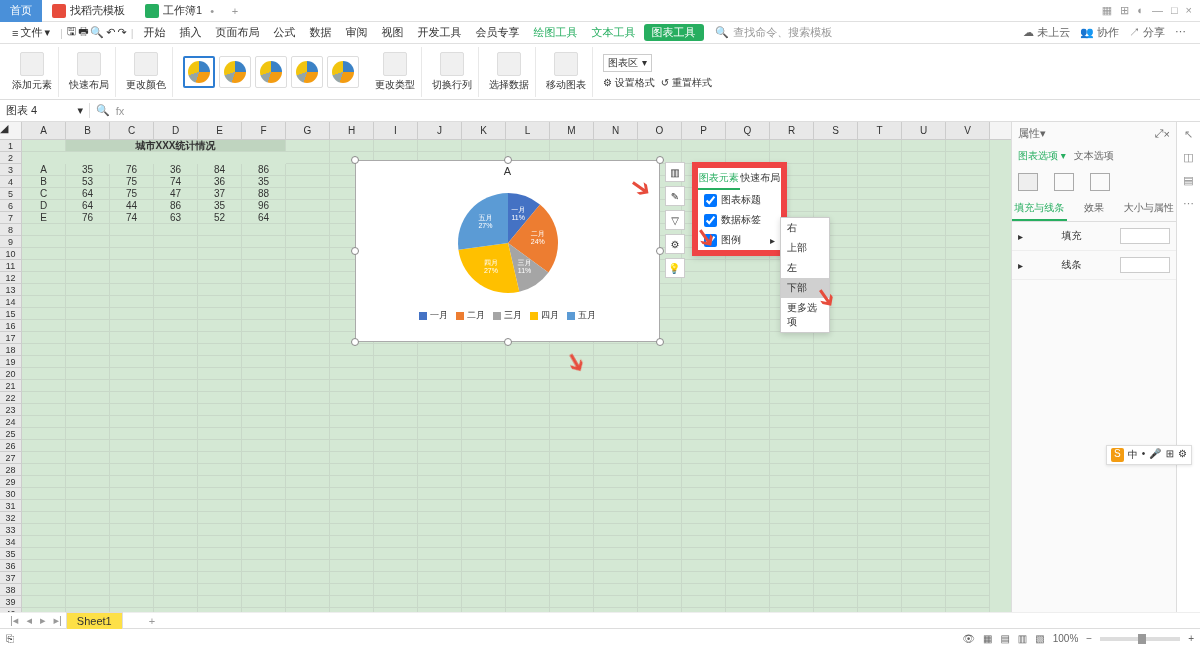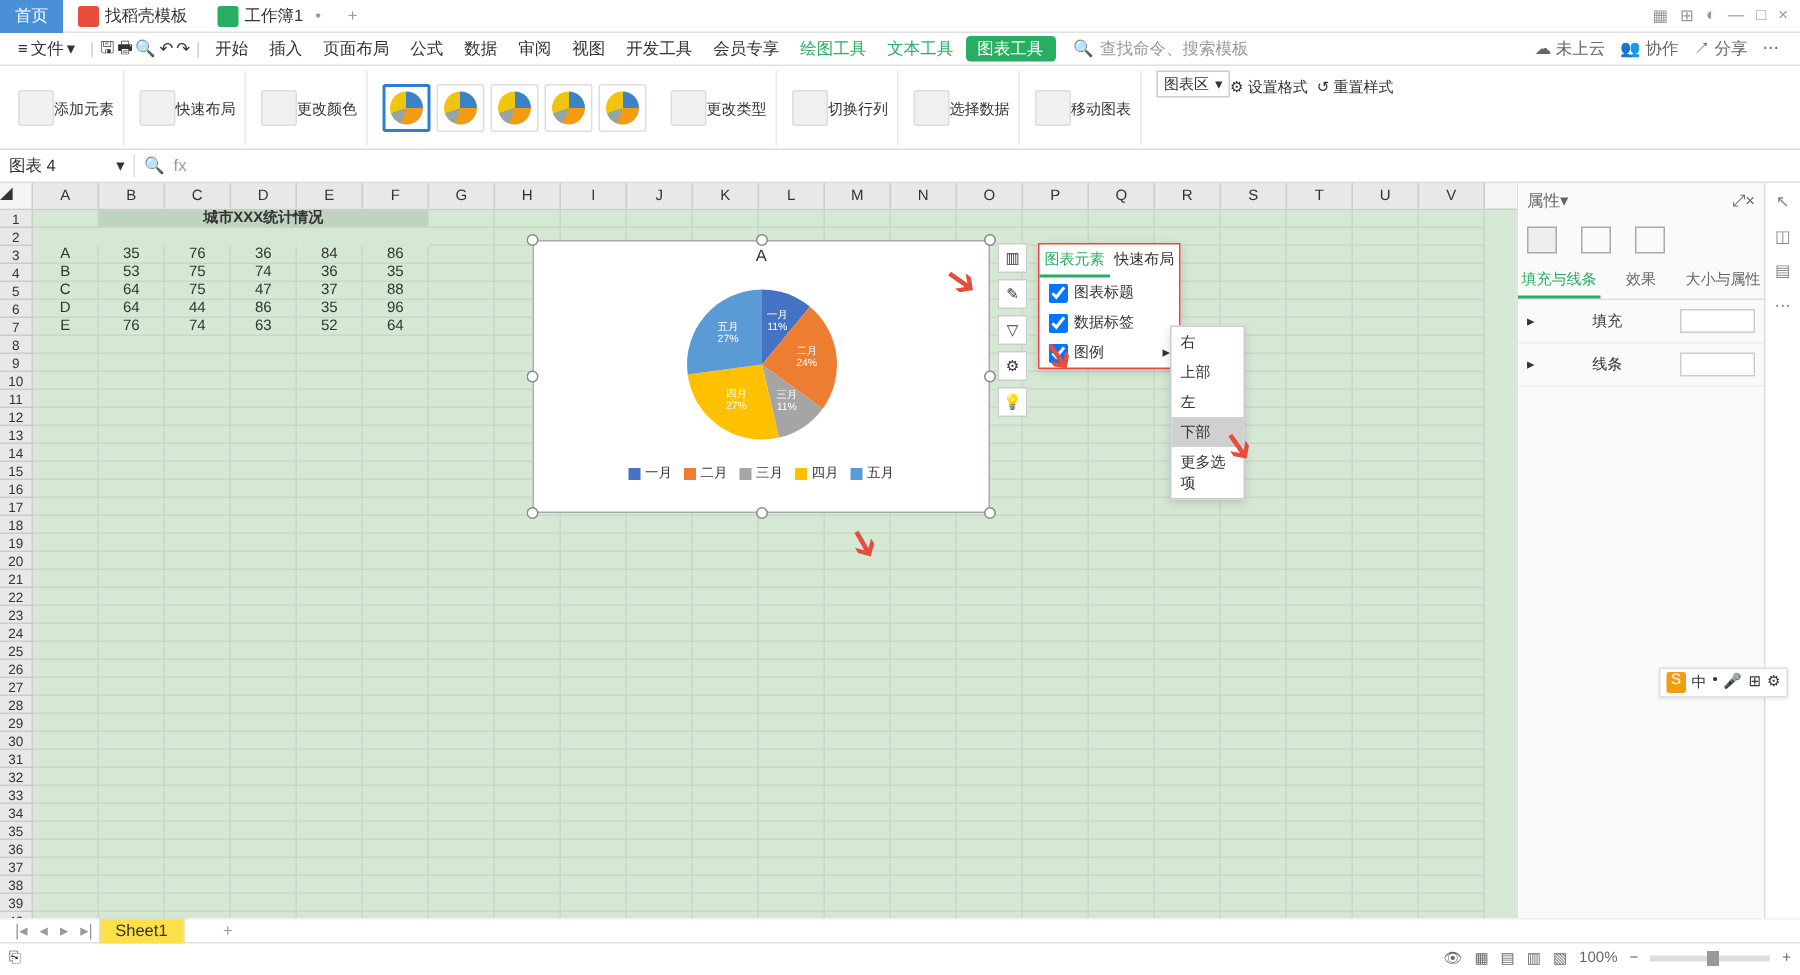--- a/index.html
+++ b/index.html
@@ -23,21 +23,21 @@
 .menu-file { display: flex; align-items: center; gap: 2px; padding: 0 6px; }
 .menu-sep { color: #ccc; margin: 0 2px; }
 .menu-item { padding: 0 6px; cursor: pointer; }
 .menu-item.green { color: #27ae60; }
 .menu-item.white-pill { background: #27ae60; color: #fff; border-radius: 3px; padding: 1px 8px; }
 .search-hint { margin-left: 10px; color: #999; display: flex; align-items: center; gap: 4px; }
 .menu-right { margin-left: auto; display: flex; gap: 10px; padding-right: 8px; color: #666; }
 
 
 .ribbon { height: 56px; border-bottom: 1px solid #ddd; display: flex; align-items: center; padding: 2px 6px; gap: 4px; }
-.ribbon-group { display: flex; flex-direction: row; align-items: center; padding: 0 6px; border-right: 1px solid #e8e8e8; height: 50px; justify-content: center; }
+.ribbon-group { display: flex; flex-direction: column; align-items: center; padding: 0 6px; border-right: 1px solid #e8e8e8; height: 50px; justify-content: center; }
 .ribbon-group.noborder { border-right: none; }
 .ribbon-icon { width: 24px; height: 24px; background: #f0f0f0; border: 1px solid #ddd; border-radius: 2px; }
 .ribbon-label { font-size: 10px; margin-top: 2px; }
 .ribbon-row { display: flex; gap: 4px; }
 .pie-btn { width: 32px; height: 32px; border: 1px solid #ddd; border-radius: 2px; display: flex; align-items: center; justify-content: center; }
 .pie-btn.selected { border: 2px solid #2d7dd2; }
 .mini-pie { width: 22px; height: 22px; border-radius: 50%; background: conic-gradient(#3b82c6 0 25%, #f39c12 25% 55%, #95a5a6 55% 70%, #f1c40f 70% 100%); }
 .ribbon-dropdown { display: flex; align-items: center; gap: 4px; border: 1px solid #ccc; padding: 1px 4px; font-size: 10px; }
 
 
@@ -66,21 +66,21 @@
 .pie-chart { position: relative; width: 120px; height: 120px; margin: 6px auto; }
 .legend { display: flex; justify-content: center; gap: 8px; font-size: 9px; }
 .legend-item { display: flex; align-items: center; gap: 3px; }
 .legend-sw { width: 8px; height: 8px; }
 
 
 .chart-side-btns { position: absolute; left: 665px; top: 40px; display: flex; flex-direction: column; gap: 4px; }
 .chart-side-btn { width: 20px; height: 20px; border: 1px solid #ccc; background: #fff; display: flex; align-items: center; justify-content: center; font-size: 10px; cursor: pointer; }
 
 
-.popup1 { position: absolute; left: 692px; top: 40px; width: 95px; background: #fff; border: 1px solid #ef4444; box-shadow: 0 2px 6px rgba(0,0,0,0.15); font-size: 10px; }
+.popup1 { position: absolute; left: 692px; top: 40px; width: 95px; background: #fff; border: 6px solid #ef4444; box-shadow: 0 2px 6px rgba(0,0,0,0.15); font-size: 10px; }
 .popup1-tabs { display: flex; }
 .popup1-tab { flex: 1; text-align: center; padding: 3px 0; }
 .popup1-tab.active { color: #27ae60; border-bottom: 2px solid #27ae60; }
 .popup1-item { padding: 3px 6px; display: flex; align-items: center; gap: 4px; }
 .popup1-item input { margin: 0; }
 
 .popup2 { position: absolute; left: 780px; top: 95px; width: 50px; background: #fff; border: 1px solid #ccc; box-shadow: 0 2px 6px rgba(0,0,0,0.15); font-size: 10px; }
 .popup2-item { padding: 3px 6px; cursor: pointer; }
 .popup2-item.highlight { background: #d0d0d0; }
 
@@ -1362,20 +1362,24 @@
     <div class="arrow" style="left:815px;top:160px;transform:rotate(55deg);">➔</div>
   </div>
 
   <div class="right-panel">
     <div class="rp-header">
       <span>属性</span> ▾
       <span class="spacer"></span>
       <span>⤢</span>
       <span>×</span>
     </div>
+    <div class="rp-tabs">
+      <span class="rp-tab active"><span>图表选项</span> ▾</span>
+      <span class="rp-tab">文本选项</span>
+    </div>
     <div class="rp-icons">
       <div class="rp-icon-btn">
           <div class="rp-icon-shape" style="background:#eee;"></div>
         </div>
       <div class="rp-icon-btn">
           <div class="rp-icon-shape"></div>
         </div>
       <div class="rp-icon-btn">
           <div class="rp-icon-shape"></div>
         </div>

